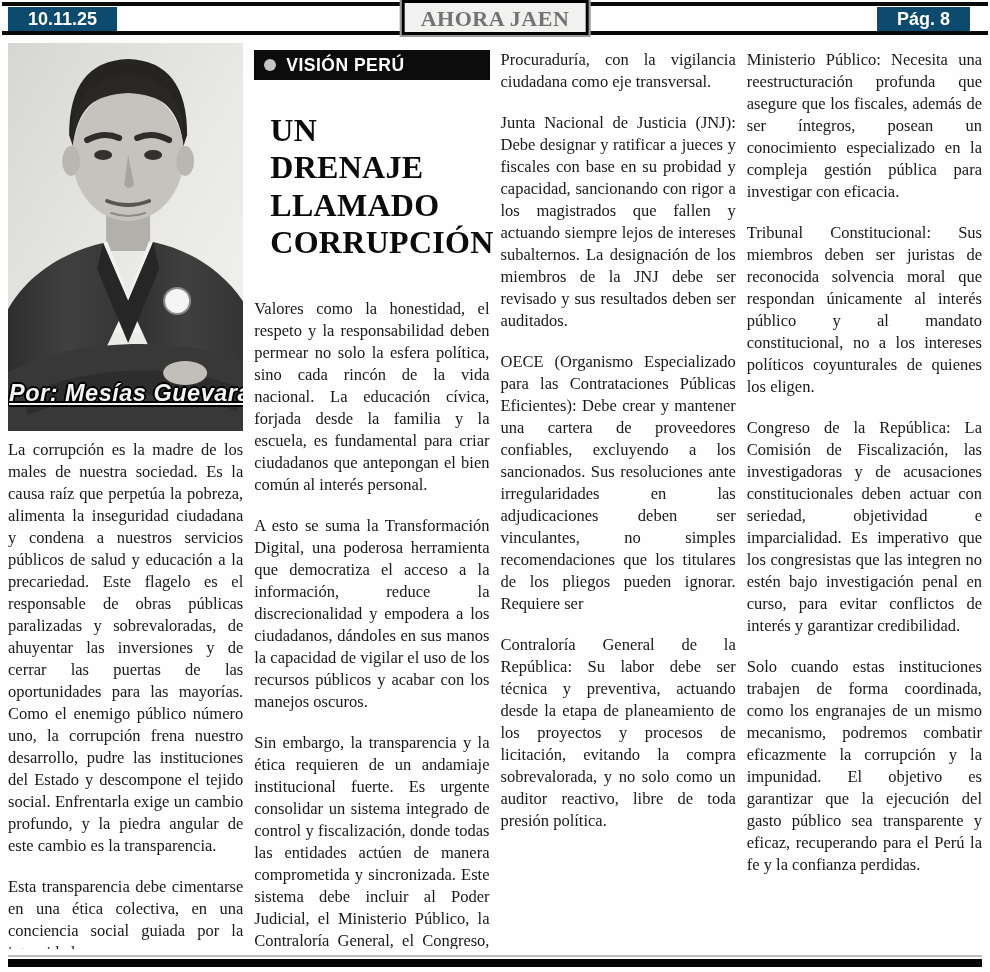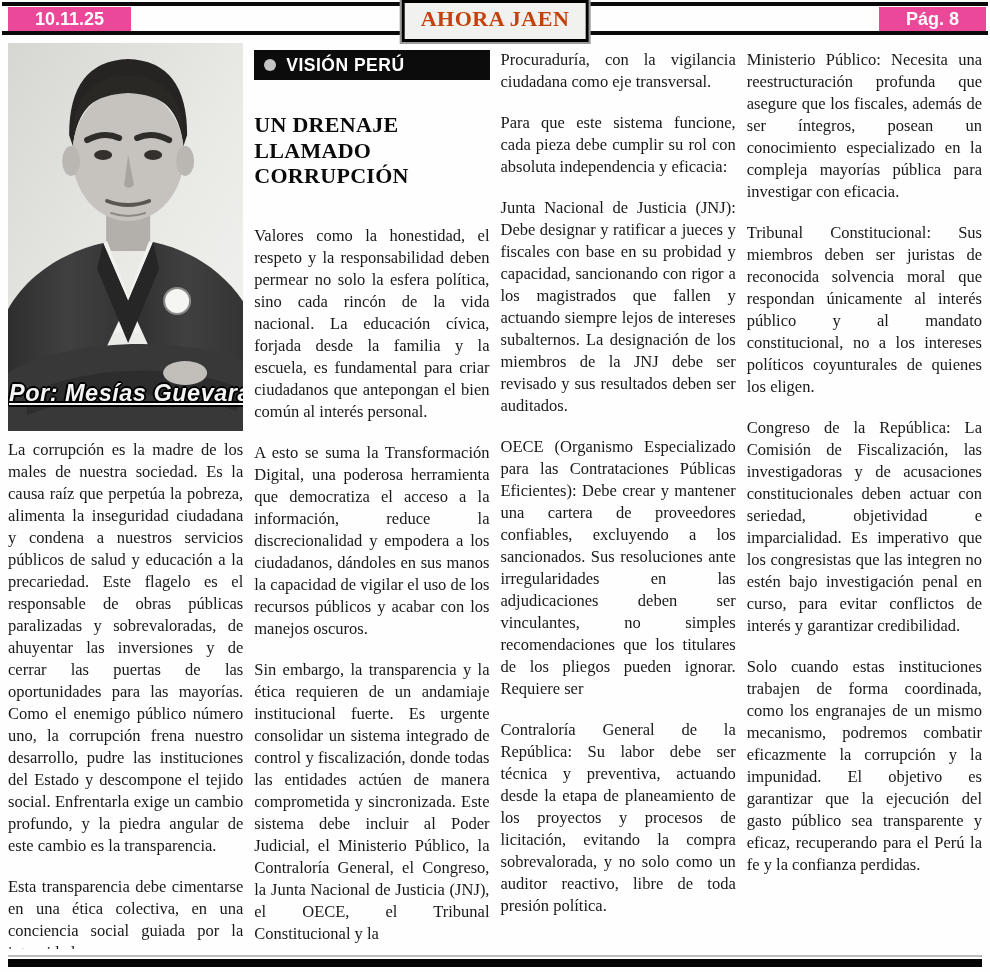--- a/index.html
+++ b/index.html
@@ -8,32 +8,32 @@
     width: 990px; height: 972px; margin: 0 auto; background: #fefefe;
     overflow: hidden; position: relative;
     font-family: "Liberation Serif", serif; color: #181818;
   }
   
   .masthead-bar { position: relative; height: 36px; }
   .rule-top, .rule-bottom { position: absolute; left: 2px; right: 2px; height: 4px; background: #0a0a0a; }
   .rule-top { top: 2px; }
   .rule-bottom { bottom: 1px; }
   .badge {
-    position: absolute; top: 7px; height: 24px; background: #ec4899; color: #fff;
+    position: absolute; top: 7px; height: 24px; background: #0c4a6e; color: #fff;
     font-family: "Liberation Sans", sans-serif; font-weight: bold; font-size: 18px;
-    display: flex; align-items: center; padding: 0 27px; z-index: 2;
+    display: flex; align-items: center; padding: 0 20px; z-index: 2;
   }
   .badge-date { left: 8px; }
-  .badge-page { right: 4px; }
+  .badge-page { right: 20px; }
   .masthead-box {
     position: absolute; left: 50%; top: 0; transform: translateX(-50%);
     z-index: 3; background: #f1f1ef; border: 3px solid #000;
-    box-shadow: 0 0 0 2px #9a9a9a; padding: 3px 16px 7px;
+    box-shadow: 0 0 0 2px #9a9a9a; padding: 3px 16px 0;
     font-family: "Liberation Serif", serif; font-weight: bold; font-size: 22px;
-    letter-spacing: 0.5px; color: #c2410c; white-space: nowrap;
+    letter-spacing: 0.5px; color: #737373; white-space: nowrap;
   }
   
   .columns {
     display: flex; gap: 11px; padding: 0 8px; margin-top: 7px;
     height: 906px; overflow: hidden;
   }
   .col { flex: 1 1 0; min-width: 0; }
   .col p {
     font-size: 16.5px; line-height: 22px; text-align: justify;
     margin-bottom: 19px; hyphens: auto; -webkit-hyphens: auto;
@@ -53,22 +53,22 @@
   
   .section-label {
     background: #0c0c0c; color: #fff; height: 30px; margin-top: 7px;
     display: flex; align-items: center; gap: 10px; padding: 4px 10px;
     font-family: "Liberation Sans", sans-serif; font-weight: bold; font-size: 17.5px;
     letter-spacing: 0.5px;
   }
   .bullet-dot { width: 12px; height: 12px; border-radius: 50%; background: #c4c4c4; flex: 0 0 auto; }
   .headline {
     font-family: "Liberation Serif", serif; font-weight: bold; color: #0b0b0b;
-    font-size: 22px; line-height: 1.17; letter-spacing: 0.3px;
-    margin: 32px 0 36px;
+    font-size: 32px; line-height: 1.17; letter-spacing: 0.3px;
+    margin: 32px 16px 36px;
   }
   
   .footer-rule { position: absolute; left: 8px; right: 8px; bottom: 5px; }
   .footer-rule .thin { height: 2px; background: #bdbdbd; margin-bottom: 2px; }
   .footer-rule .thick { height: 8px; background: #050505; }
 </style>
 </head>
 <body>
 
 <div class="page">
@@ -153,28 +153,27 @@
         <span>VISIÓN PERÚ</span>
       </div>
       <h1 class="headline">UN DRENAJE LLAMADO CORRUPCIÓN</h1>
       <p>Valores como la honestidad, el respeto y la responsabilidad deben permear no solo la esfera política, sino cada rincón de la vida nacional. La educación cívica, forjada desde la familia y la escuela, es fundamental para criar ciudadanos que antepongan el bien común al interés personal.</p>
       <p>A esto se suma la Transformación Digital, una poderosa herramienta que democratiza el acceso a la información, reduce la discrecionalidad y empodera a los ciudadanos, dándoles en sus manos la capacidad de vigilar el uso de los recursos públicos y acabar con los manejos oscuros.</p>
       <p>Sin embargo, la transparencia y la ética requieren de un andamiaje institucional fuerte. Es urgente consolidar un sistema integrado de control y fiscalización, donde todas las entidades actúen de manera comprometida y sincronizada. Este sistema debe incluir al Poder Judicial, el Ministerio Público, la Contraloría General, el Congreso, la Junta Nacional de Justicia (JNJ), el OECE, el Tribunal Constitucional y la</p>
     </div>
 
     <div class="col" style="padding-top:6px;">
       <p>Procuraduría, con la vigilancia ciudadana como eje transversal.</p>
-      <p>Para que este sistema funcione, cada pieza debe cumplir su rol con absoluta independencia y eficacia:</p>
       <p>Junta Nacional de Justicia (JNJ): Debe designar y ratificar a jueces y fiscales con base en su probidad y capacidad, sancionando con rigor a los magistrados que fallen y actuando siempre lejos de intereses subalternos. La designación de los miembros de la JNJ debe ser revisado y sus resultados deben ser auditados.</p>
       <p>OECE (Organismo Especializado para las Contrataciones Públicas Eficientes): Debe crear y mantener una cartera de proveedores confiables, excluyendo a los sancionados. Sus resoluciones ante irregularidades en las adjudicaciones deben ser vinculantes, no simples recomendaciones que los titulares de los pliegos pueden ignorar. Requiere ser</p>
       <p>Contraloría General de la República: Su labor debe ser técnica y preventiva, actuando desde la etapa de planeamiento de los proyectos y procesos de licitación, evitando la compra sobrevalorada, y no solo como un auditor reactivo, libre de toda presión política.</p>
     </div>
 
     <div class="col" style="padding-top:6px;">
-      <p>Ministerio Público: Necesita una reestructuración profunda que asegure que los fiscales, además de ser íntegros, posean un conocimiento especializado en la compleja mayorías pública para investigar con eficacia.</p>
+      <p>Ministerio Público: Necesita una reestructuración profunda que asegure que los fiscales, además de ser íntegros, posean un conocimiento especializado en la compleja gestión pública para investigar con eficacia.</p>
       <p>Tribunal Constitucional: Sus miembros deben ser juristas de reconocida solvencia moral que respondan únicamente al interés público y al mandato constitucional, no a los intereses políticos coyunturales de quienes los eligen.</p>
       <p>Congreso de la República: La Comisión de Fiscalización, las investigadoras y de acusaciones constitucionales deben actuar con seriedad, objetividad e imparcialidad. Es imperativo que los congresistas que las integren no estén bajo investigación penal en curso, para evitar conflictos de interés y garantizar credibilidad.</p>
       <p>Solo cuando estas instituciones trabajen de forma coordinada, como los engranajes de un mismo mecanismo, podremos combatir eficazmente la corrupción y la impunidad. El objetivo es garantizar que la ejecución del gasto público sea transparente y eficaz, recuperando para el Perú la fe y la confianza perdidas.</p>
     </div>
 
   </div>
 
   <div class="footer-rule">
     <div class="thin"></div>
     <div class="thick"></div>

